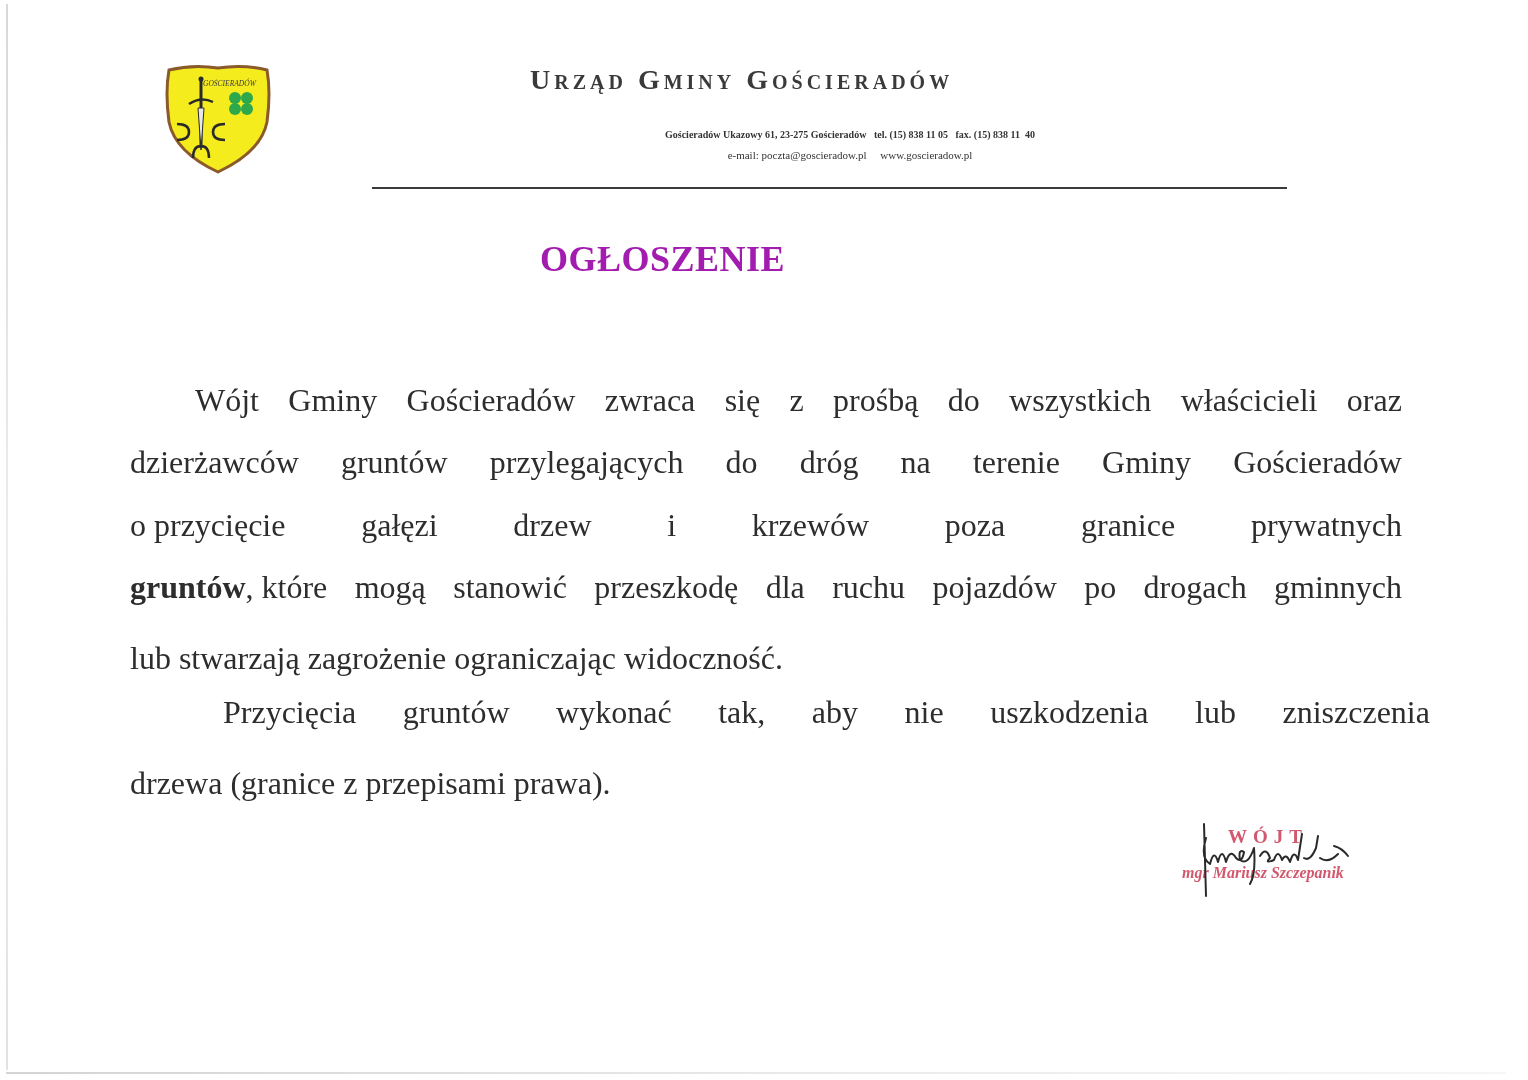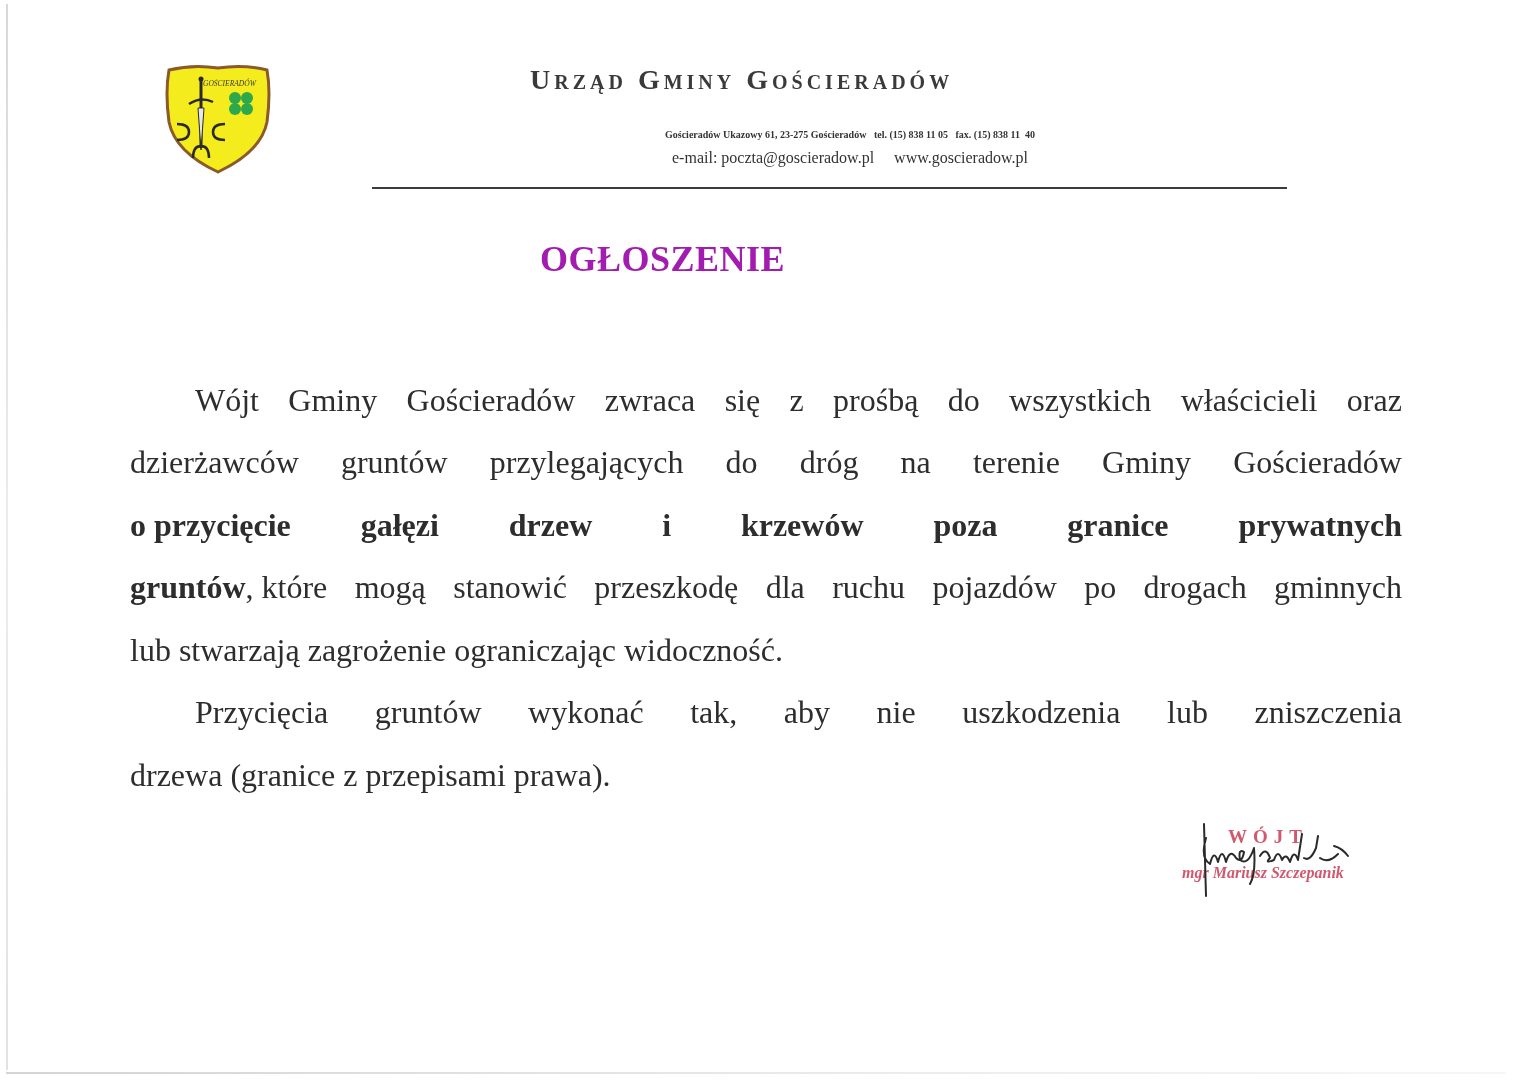--- a/index.html
+++ b/index.html
@@ -56,21 +56,21 @@
       position: absolute;
       left: 470px;
       width: 760px;
       text-align: center;
       font-size: 10px;
       font-weight: bold;
       color: #333;
       white-space: pre;
     }
     .contact-line.l1 { top: 129px; }
-    .contact-line.l2 { top: 149px; font-weight: normal; font-size: 16px; }
+    .contact-line.l2 { top: 149px; font-weight: normal; font-size: 11px; }
     .header-rule {
       position: absolute;
       left: 372px;
       top: 187px;
       width: 915px;
       height: 2px;
       background: #3b3b3b;
     }
     .doc-title {
       position: absolute;
@@ -93,22 +93,22 @@
       height: 40px;
       text-align: justify;
       text-align-last: justify;
       white-space: nowrap;
       color: #2d2d2d;
       display: flex;
       justify-content: space-between;
     }
     .line.indent { left: 195px; width: 1207px; }
     .line.last { text-align-last: left; justify-content: flex-start; }
-    .line.last span { margin-right: 9px; }
-    .line.bold { font-weight: bold; }
+    .line.last span { margin-right: 9px; margin-top: 8px; }
+    .line.bold { font-weight: normal; }
     .line .b { font-weight: bold; }
     
     .stamp {
       position: absolute;
       left: 1170px;
       top: 818px;
       width: 200px;
       height: 90px;
     }
     .stamp-title {
@@ -222,21 +222,21 @@
   <span>pojazdów</span>
   <span>po</span>
   <span>drogach</span>
   <span>gminnych</span>
 </div>
 
 <div class="line last" style="top:630px;">
   <span>lub stwarzają zagrożenie ograniczając widoczność.</span>
 </div>
 
-<div class="line indent" style="top:692px;">
+<div class="line indent" style="top:692px;margin-left:28px;">
   <span>Przycięcia</span>
   <span>gruntów</span>
   <span>wykonać</span>
   <span>tak,</span>
   <span>aby</span>
   <span>nie</span>
   <span>uszkodzenia</span>
   <span>lub</span>
   <span>zniszczenia</span>
 </div>

